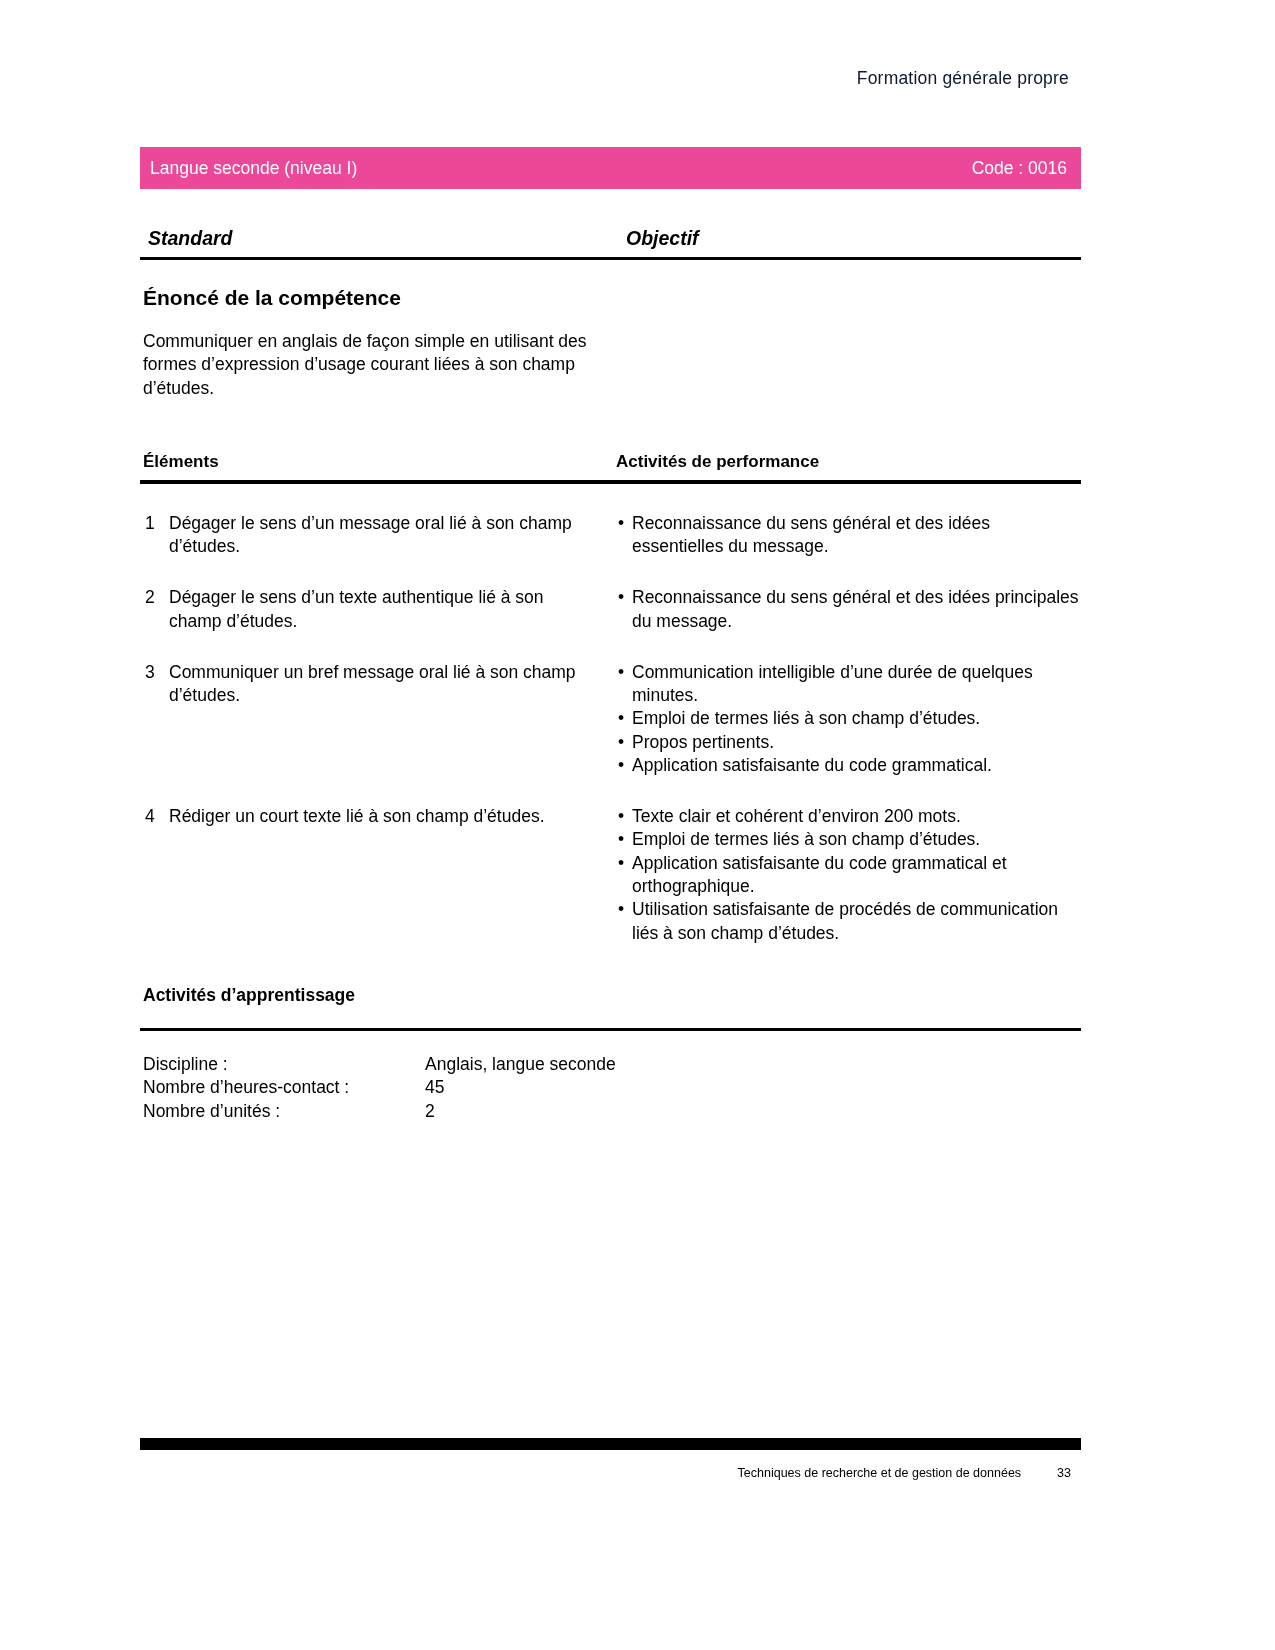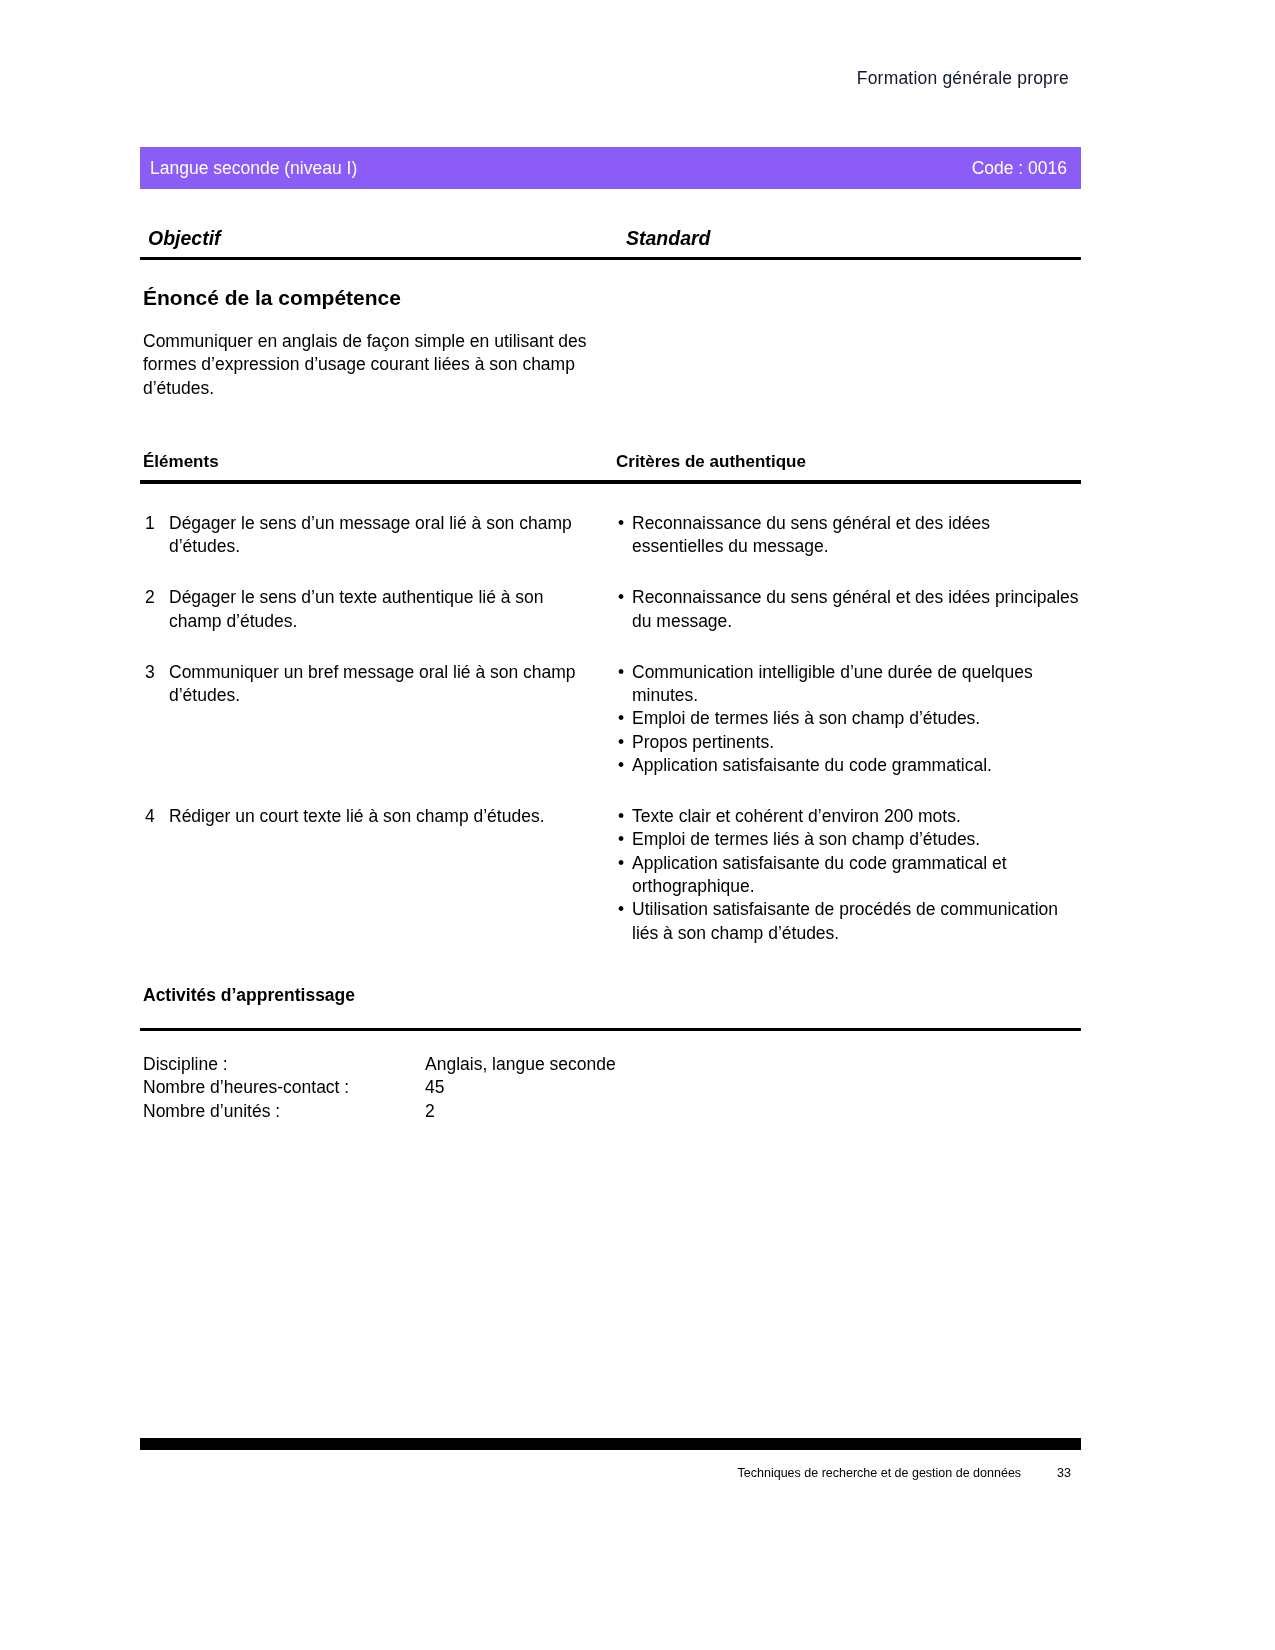--- a/index.html
+++ b/index.html
@@ -25,21 +25,21 @@
     text-align: right;
     color: #0f172a;
     font-size: 17.5px;
     letter-spacing: 0.2px;
     padding-right: 12px;
   }
 
   
   .titlebar {
     margin-top: 58px;
-    background: #8b5cf6;
+    background: #ec4899;
     color: #ffffff;
     height: 42px;
     display: flex;
     justify-content: space-between;
     align-items: center;
     padding: 0 14px 0 10px;
     font-size: 17.5px;
     box-sizing: border-box;
   }
 
@@ -154,30 +154,30 @@
   <div class="content">
 
     <div class="running-header">Formation générale propre</div>
 
     <div class="titlebar">
       <span>Langue seconde (niveau I)</span>
       <span>Code : 0016</span>
     </div>
 
     <div class="obj-row">
+      <div class="cell">Standard</div>
       <div class="cell">Objectif</div>
-      <div class="cell">Standard</div>
     </div>
 
     <div class="enonce-heading">Énoncé de la compétence</div>
     <div class="enonce-body">Communiquer en anglais de façon simple en utilisant des formes d’expression d’usage courant liées à son champ d’études.</div>
 
     <div class="table-head">
       <div class="cell">Éléments</div>
-      <div class="cell">Critères de authentique</div>
+      <div class="cell">Activités de performance</div>
     </div>
 
     <div class="t-row">
       <div class="el-cell">
         <span class="el-num">1</span>
         <span class="el-text">Dégager le sens d’un message oral lié à son champ d’études.</span>
       </div>
       <div class="cr-cell">
         <div class="crit">
           <span class="bullet">•</span>

